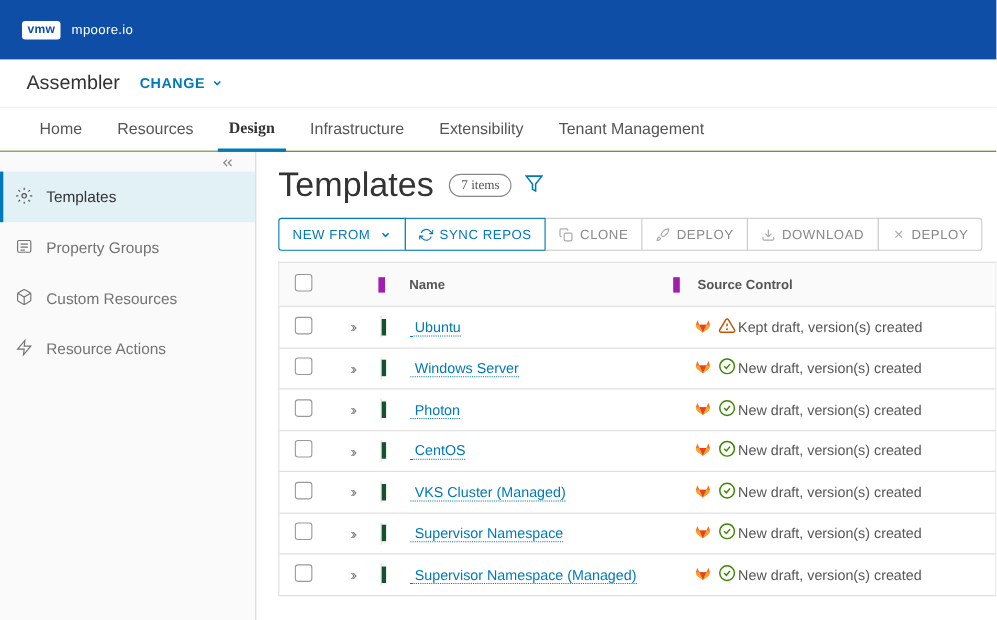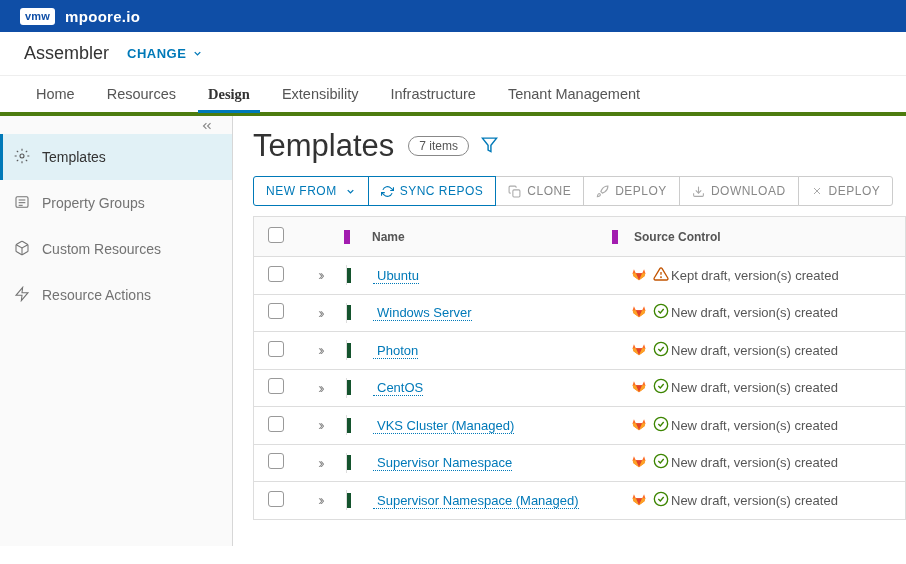--- a/index.html
+++ b/index.html
@@ -13,38 +13,38 @@
       color: #565656;
       background: #fff;
       width: 906px;
       height: 564px;
       overflow: hidden;
     }
     
     .top-header {
       background: #0f4ea6;
       color: #fff;
-      height: 32px;
+      height: 54px;
       display: flex;
       align-items: center;
       padding: 0 20px;
     }
     .vmw-logo {
       background: #fff;
       color: #0f4ea6;
       font-size: 11px;
       font-weight: 600;
       padding: 2px 5px 3px;
       border-radius: 3px;
       margin-right: 10px;
       letter-spacing: 0.2px;
     }
     .site-title {
-      font-size: 15px;
-      font-weight: 700;
+      font-size: 12px;
+      font-weight: 400;
       letter-spacing: 0.3px;
     }
     
     .app-bar {
       height: 44px;
       display: flex;
       align-items: center;
       padding: 0 24px;
       border-bottom: 1px solid #eee;
     }
@@ -63,21 +63,21 @@
       align-items: center;
       cursor: pointer;
     }
     .change-link svg {
       margin-left: 6px;
     }
     
     .tabs {
       display: flex;
       padding: 0 20px;
-      border-bottom: 4px solid #4d7c0f;
+      border-bottom: 1px solid #4d7c0f;
       height: 40px;
     }
     .tab {
       padding: 0 10px;
       margin: 0 6px;
       display: flex;
       align-items: center;
       color: #555;
       font-size: 14.5px;
       cursor: pointer;
@@ -156,20 +156,21 @@
       color: #333;
       margin-right: 14px;
     }
     .item-count-pill {
       border: 1px solid #888;
       border-radius: 12px;
       padding: 2px 10px;
       font-size: 12px;
       color: #555;
       margin-right: 12px;
+      font-family: Liberation Serif, serif;
     }
     .filter-icon {
       color: #0079B8;
       cursor: pointer;
     }
     
     .toolbar {
       display: flex;
       margin-bottom: 10px;
     }
@@ -292,22 +293,22 @@
     <svg width="11" height="11" viewBox="0 0 24 24" fill="none" stroke="#0079B8" stroke-width="3">
         <polyline points="6 9 12 15 18 9"></polyline>
       </svg>
   </span>
 </div>
 
 <div class="tabs" id="tabs">
     <div class="tab">Home</div>
     <div class="tab">Resources</div>
     <div class="tab active">Design</div>
+    <div class="tab">Infrastructure</div>
     <div class="tab">Extensibility</div>
-    <div class="tab">Infrastructure</div>
     <div class="tab">Tenant Management</div>
   </div>
 
 <div class="main">
 
   <div class="sidebar">
     <div class="sidebar-collapse">
       <svg width="14" height="14" viewBox="0 0 24 24" fill="none" stroke="#888" stroke-width="2">
           <polyline points="11 17 6 12 11 7"></polyline>
           <polyline points="18 17 13 12 18 7"></polyline>

